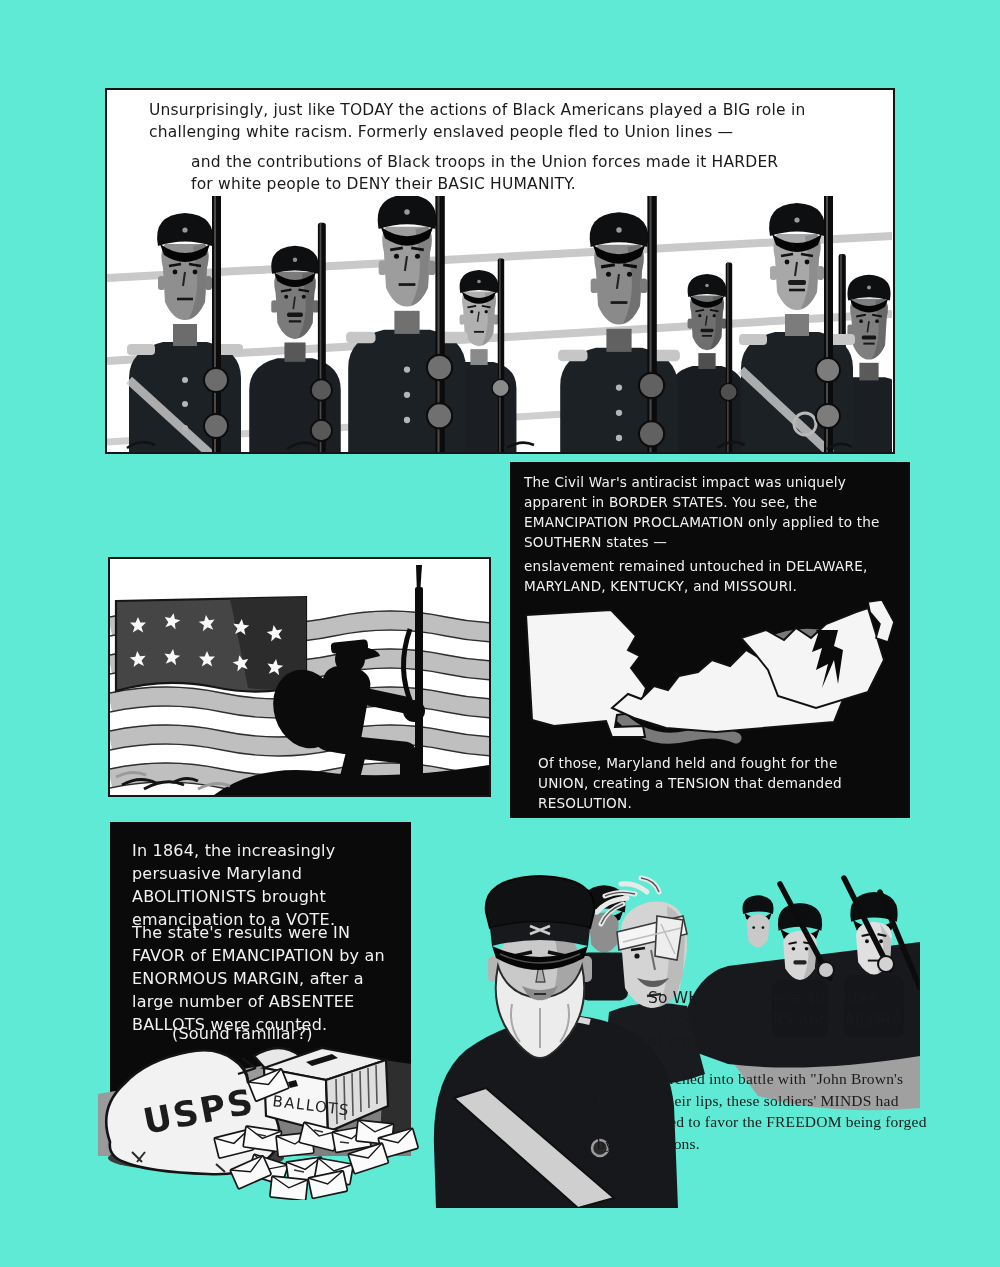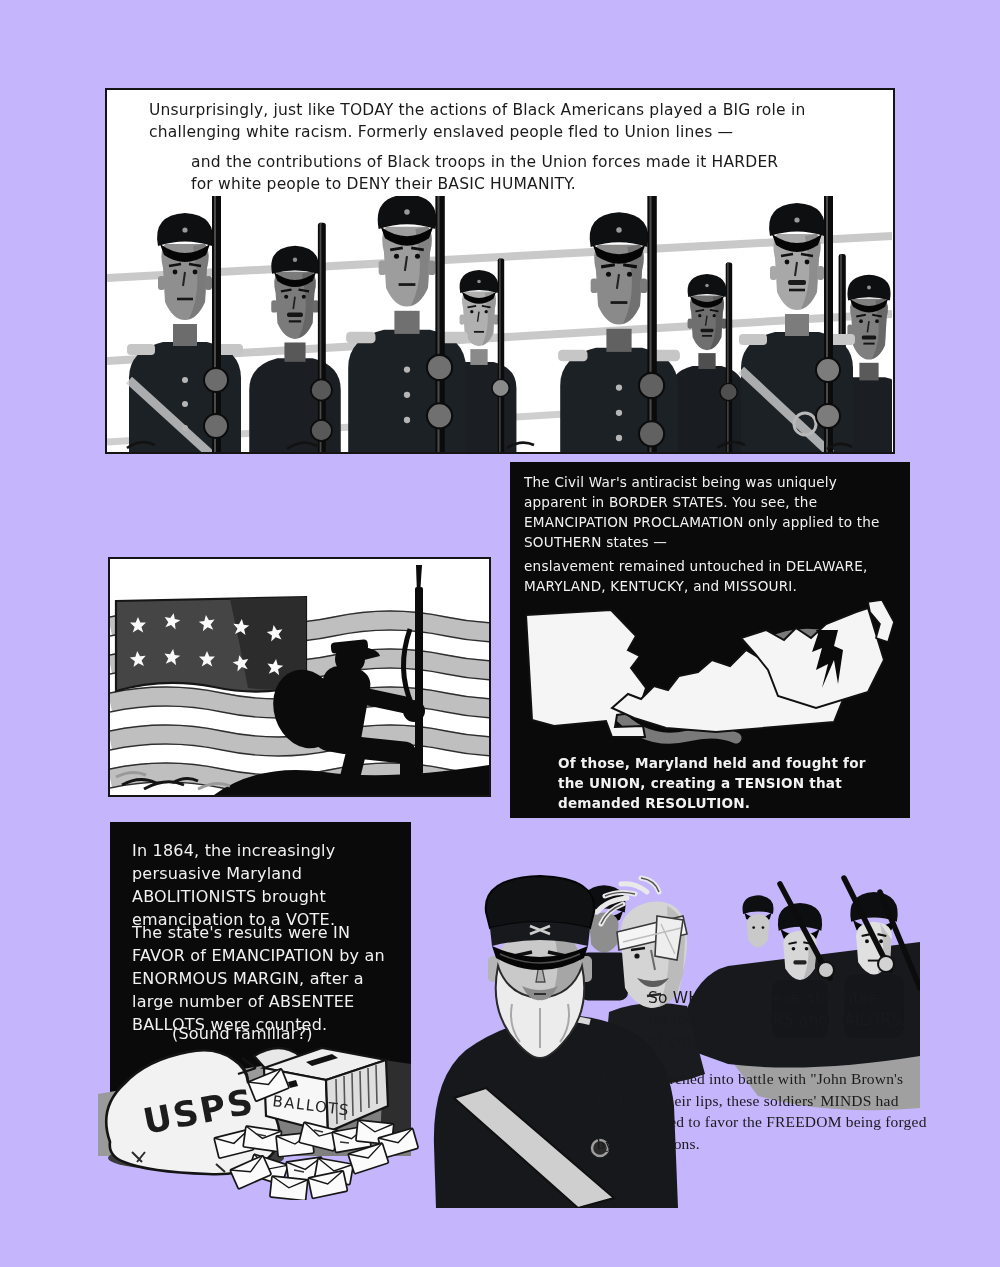--- a/index.html
+++ b/index.html
@@ -1,16 +1,16 @@
 <!DOCTYPE html>
 <html><head>
 <meta charset="utf-8">
 <style>
   html,body{margin:0;padding:0;background:#ffffff;}
-  .page{position:relative;width:1000px;height:1267px;background:#c4b5fd;overflow:hidden;
+  .page{position:relative;width:1000px;height:1267px;background:#5eead4;overflow:hidden;
         font-family:"DejaVu Sans","Liberation Sans",sans-serif;color:#1a1a1a;}
   .abs{position:absolute;}
   .panel{position:absolute;box-sizing:border-box;background:#fff;border:2.5px solid #151515;}
   .panel.dark{background:#0a0a0a;border:none;}
   .hand{font-size:15.5px;line-height:1.4;letter-spacing:.2px;color:#1a1a1a;}
   .hand-w{font-size:13.6px;line-height:1.46;letter-spacing:.2px;color:#f2f2f2;}
   .hand-w2{font-size:16px;line-height:1.44;letter-spacing:.2px;color:#f2f2f2;}
   svg{display:block;}
   p{margin:0;}
 </style>
@@ -280,21 +280,21 @@
         <rect x="303" y="214" width="12" height="22" rx="4"></rect>
         <path d="M300 70 q -14 40 2 76" stroke="#0b0b0b" stroke-width="5" fill="none"></path>
         <path d="M104 236 Q 148 204 214 213 Q 278 222 379 206 L 379 236 Z"></path>
       </g>
       <path d="M12 226 q 18 -10 34 -2 M34 230 q 22 -12 40 -4 M62 224 q 14 -8 26 -2" stroke="#141414" stroke-width="3" fill="none"></path>
       <path d="M6 218 q 16 -8 30 -2 M88 230 q 18 -9 32 -3" stroke="#9a9a9a" stroke-width="3" fill="none"></path>
     </svg>
   </section>
 
   <section class="panel dark" style="left:510px;top:462px;width:400px;height:356px;">
-    <p class="hand-w abs" style="left:14px;top:11px;width:374px;">The Civil War's antiracist being was uniquely apparent in BORDER STATES. You see, the EMANCIPATION PROCLAMATION only applied to the SOUTHERN states —</p>
+    <p class="hand-w abs" style="left:14px;top:11px;width:374px;">The Civil War's antiracist impact was uniquely apparent in BORDER STATES. You see, the EMANCIPATION PROCLAMATION only applied to the SOUTHERN states —</p>
     <p class="hand-w abs" style="left:14px;top:95px;width:378px;">enslavement remained untouched in DELAWARE, MARYLAND, KENTUCKY, and MISSOURI.</p>
 
     <svg class="abs" style="left:6px;top:138px;" width="388" height="150" viewBox="0 0 388 150">
 
       <g stroke="#8d8d8d" stroke-width="11" fill="none" opacity=".85" stroke-linecap="round">
         <path d="M100 112 q 30 34 72 24 q 28 -7 48 2"></path>
         <path d="M250 44 q 30 -14 58 -8"></path>
         <path d="M296 62 q 10 14 4 26"></path>
       </g>
 
@@ -303,21 +303,21 @@
       <polygon fill="#f5f5f5" stroke="#101010" stroke-width="2" points="96,108 112,94 125,99 138,86 152,90 163,76 182,72 196,60 214,66 230,50 247,60 262,48 278,60 295,52 310,62 327,56 338,68 330,92 318,122 200,132 150,128 118,118"></polygon>
 
       <g>
         <polygon fill="#f5f5f5" stroke="#101010" stroke-width="2" points="225,38 250,30 268,40 280,28 295,38 310,24 340,12 352,8 368,60 352,92 300,108 262,96 252,70 240,55"></polygon>
         <polygon fill="#0a0a0a" points="300,30 302,34 296,52 306,48 300,70 312,64 306,88 318,60 322,84 327,50 318,46 322,30"></polygon>
       </g>
 
       <polygon fill="#f5f5f5" stroke="#101010" stroke-width="1.6" points="352,2 366,0 378,22 372,42 360,38 364,24 354,12"></polygon>
     </svg>
 
-    <p class="hand-w abs" style="left:48px;top:292px;width:336px;font-weight:bold;">Of those, Maryland held and fought for the UNION, creating a TENSION that demanded RESOLUTION.</p>
+    <p class="hand-w abs" style="left:28px;top:292px;width:336px;">Of those, Maryland held and fought for the UNION, creating a TENSION that demanded RESOLUTION.</p>
   </section>
 
   <section class="panel dark" style="left:110px;top:822px;width:301px;height:334px;">
     <p class="hand-w2 abs" style="left:22px;top:17px;width:258px;">In 1864, the increasingly persuasive Maryland ABOLITIONISTS brought emancipation to a VOTE.</p>
     <p class="hand-w2 abs" style="left:22px;top:99px;width:264px;">The state's results were IN FAVOR of EMANCIPATION by an ENORMOUS MARGIN, after a large number of ABSENTEE BALLOTS were counted.</p>
     <p class="hand-w2 abs" style="left:62px;top:200px;text-align:right;">(Sound familiar?)</p>
   </section>
 
   <svg class="abs" style="left:96px;top:1022px;z-index:3;" width="332" height="178" viewBox="0 0 332 178">
 

